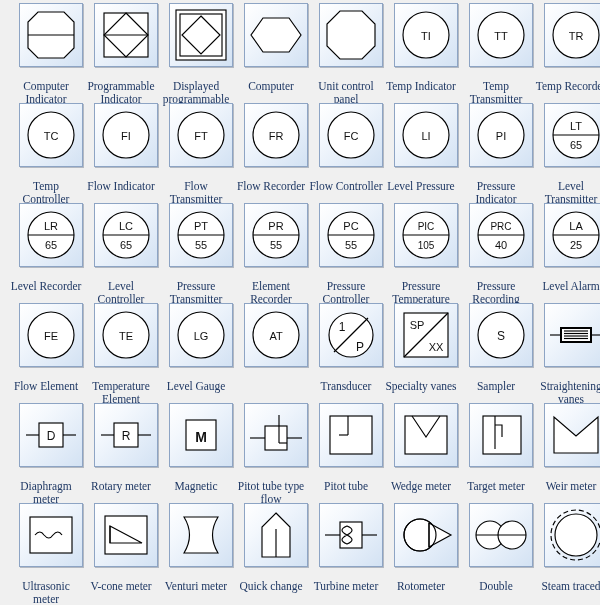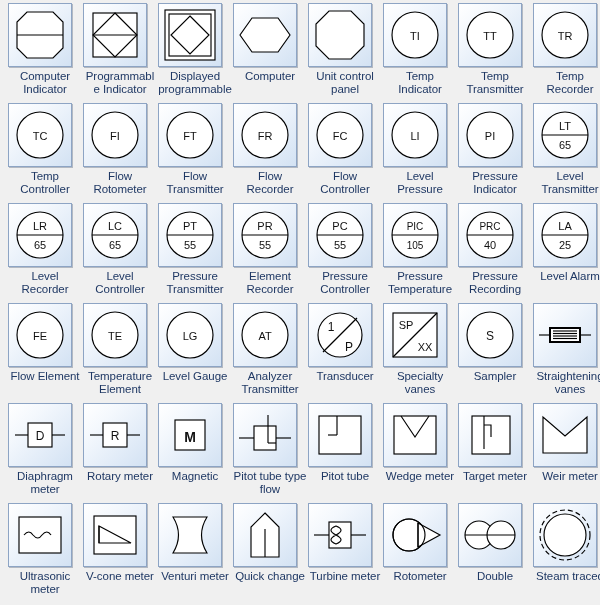--- a/index.html
+++ b/index.html
@@ -21,43 +21,44 @@
     display: grid;
     grid-template-columns: repeat(8, 75px);
     grid-auto-rows: 100px;
     padding: 3px 0 0 8px;
   }
   .cell {
     width: 75px;
     height: 100px;
     display: flex;
     flex-direction: column;
-    align-items: flex-start;
+    align-items: flex-end;
   }
   .tile {
     width: 64px;
     height: 64px;
     border: 1px solid #8da4c4;
     background: linear-gradient(135deg, #ffffff 0%, #f4f8fd 30%, #dfeaf7 75%, #d3e2f3 100%);
     box-shadow: 1px 1px 0 rgba(40,60,90,0.30);
     display: flex;
     align-items: center;
     justify-content: center;
     flex: none;
   }
   .tile svg { display: block; }
   .label {
-    margin-top: 3px;
+    margin-top: 13px;
     width: 74px;
     text-align: center;
     font-size: 11.5px;
     line-height: 12.5px;
     color: #1f3864;
     letter-spacing: -0.05px;
     word-wrap: break-word;
+    font-family: Liberation Serif, serif;
   }
   .sym { fill: none; stroke: #000; stroke-width: 1.15; }
   .symf { fill: #fff; stroke: #000; stroke-width: 1.15; }
   .thick { stroke-width: 2; }
   .ttxt {
     font-family: "Liberation Sans", sans-serif;
     font-size: 11px;
     fill: #111;
     stroke: none;
     text-anchor: middle;
@@ -152,21 +153,21 @@
         </div>
         <div class="label">Temp Controller</div>
       </div>
       <div class="cell">
         <div class="tile">
           <svg width="56" height="56" viewBox="0 0 56 56">
             <circle class="symf" cx="28" cy="28" r="23"></circle>
             <text class="ttxt " x="28" y="33">FI</text>
           </svg>
         </div>
-        <div class="label">Flow Rotometer</div>
+        <div class="label">Flow Indicator</div>
       </div>
       <div class="cell">
         <div class="tile">
           <svg width="56" height="56" viewBox="0 0 56 56">
             <circle class="symf" cx="28" cy="28" r="23"></circle>
             <text class="ttxt " x="28" y="33">FT</text>
           </svg>
         </div>
         <div class="label">Flow Transmitter</div>
       </div>
@@ -332,21 +333,20 @@
         </div>
         <div class="label">Level Gauge</div>
       </div>
       <div class="cell">
         <div class="tile">
           <svg width="56" height="56" viewBox="0 0 56 56">
             <circle class="symf" cx="28" cy="28" r="23"></circle>
             <text class="ttxt " x="28" y="33">AT</text>
           </svg>
         </div>
-        <div class="label">Analyzer Transmitter</div>
       </div>
       <div class="cell">
         <div class="tile">
           <svg width="56" height="56" viewBox="0 0 56 56">
             <circle class="symf" cx="28" cy="28" r="22"></circle>
            <line class="sym" x1="11" y1="45" x2="45" y2="11"></line>
             <text class="ttxt mid" x="19" y="24">1</text>
             <text class="ttxt mid" x="37" y="44">P</text>
           </svg>
         </div>

